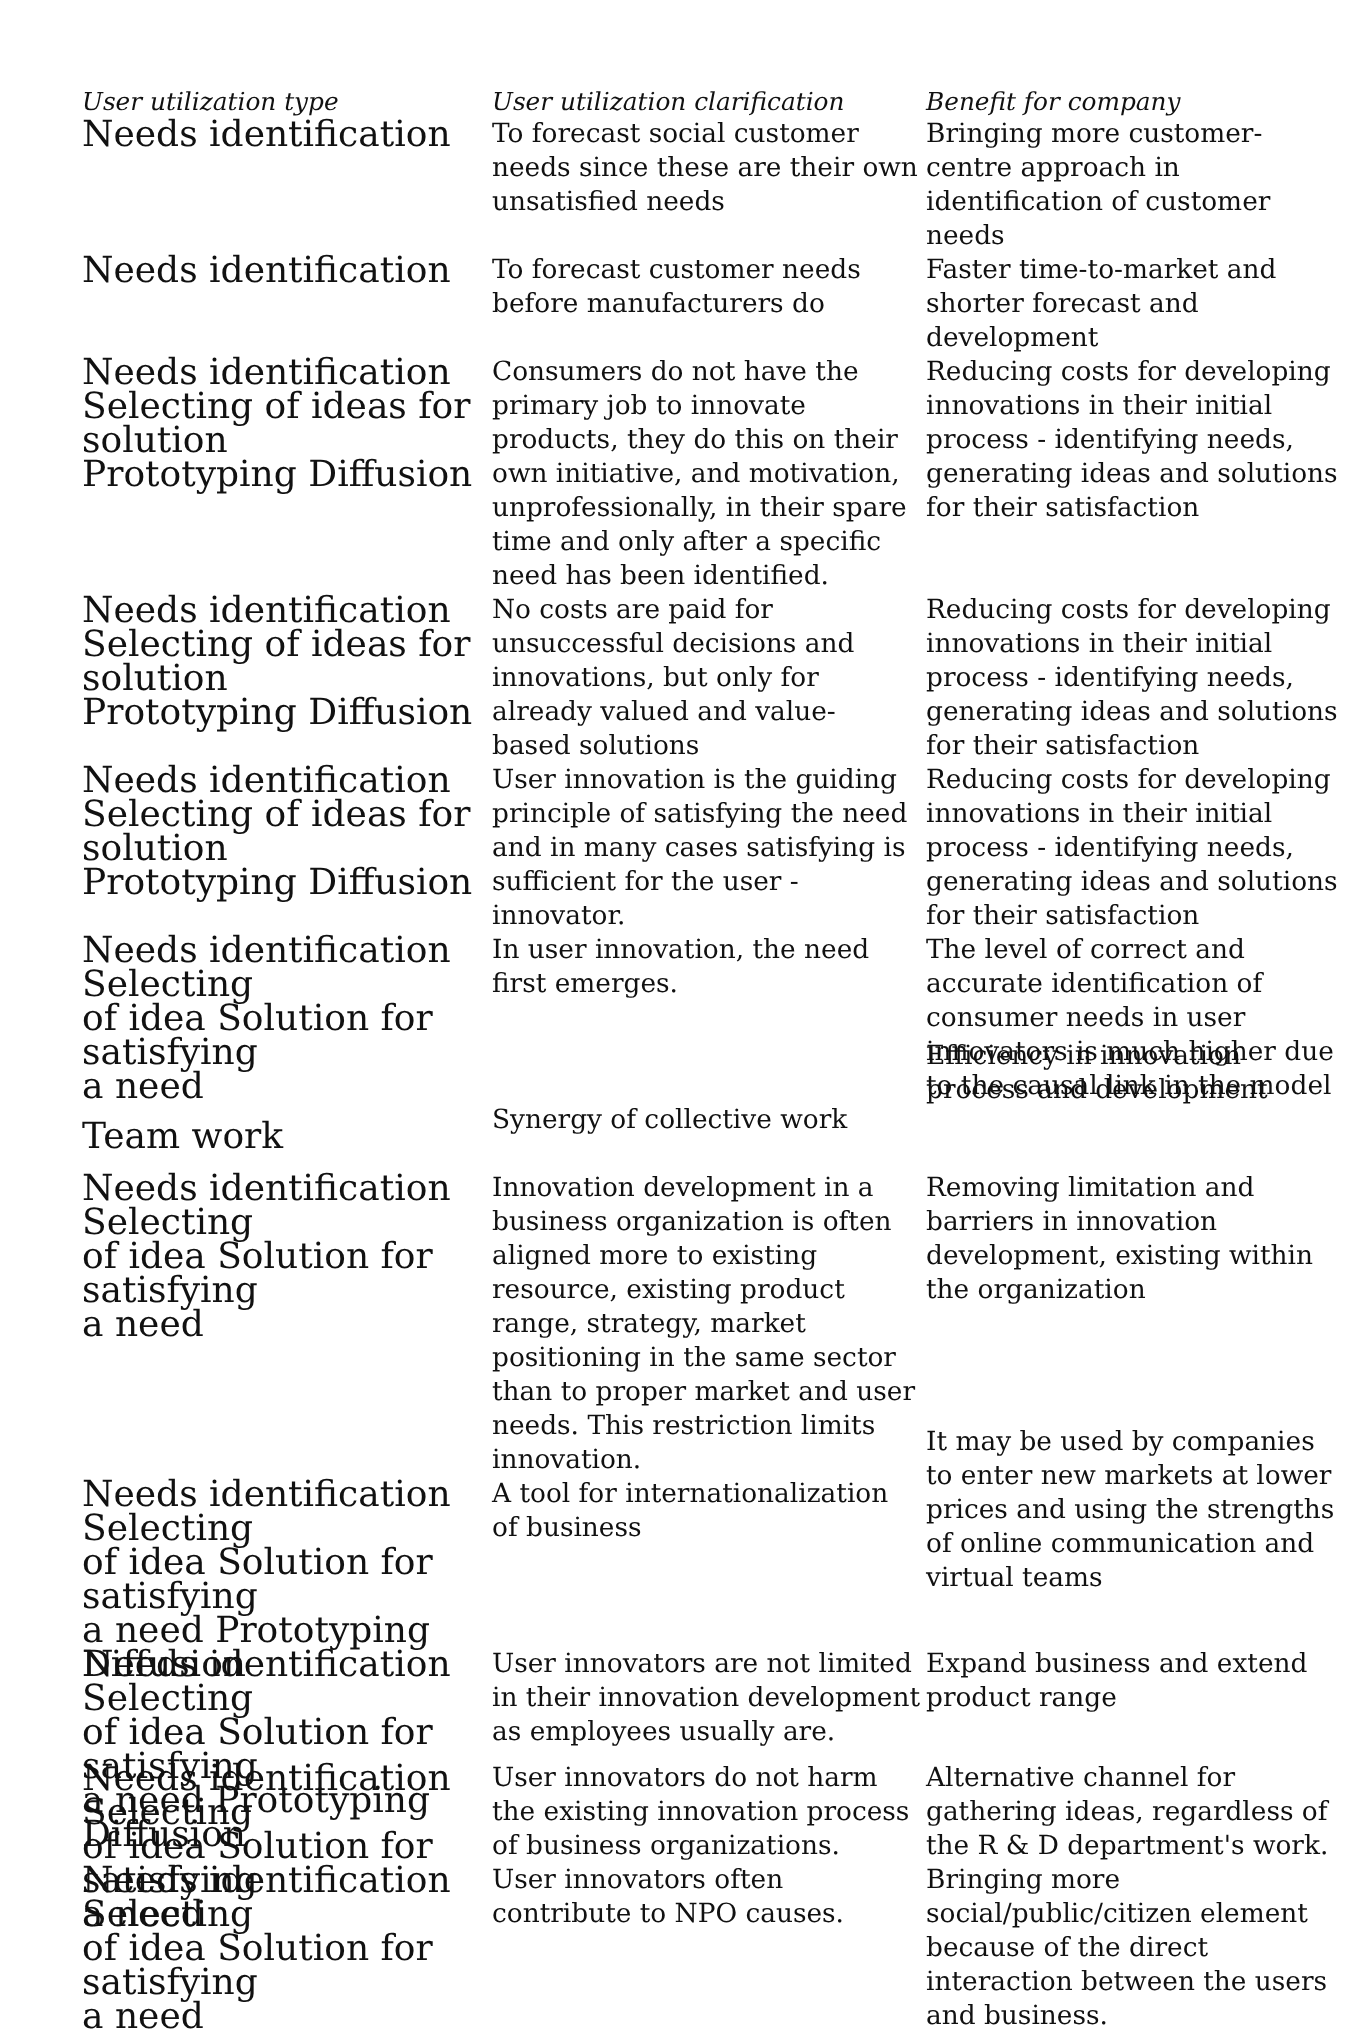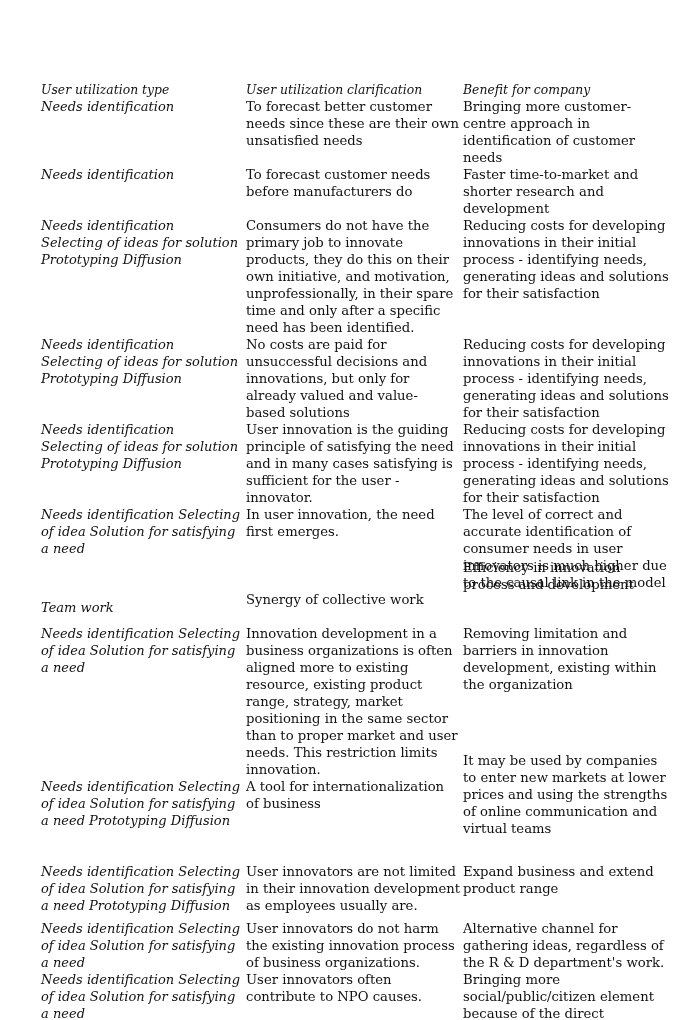--- a/index.html
+++ b/index.html
@@ -1,50 +1,50 @@
 <!DOCTYPE html>
 <html><head>
   <meta charset="utf-8">
   <style>
     html, body { margin: 0; padding: 0; background: #ffffff; }
     body { width: 680px; height: 1020px; position: relative; overflow: hidden;
            font-family: "DejaVu Serif", "Liberation Serif", serif; color: #111; }
-    .cell { position: absolute; font-size: 13.2px; line-height: 17px; white-space: pre-line; margin-top: 39px; }
-    .c1 { left: 41px; width: 200px; font-style: italic; font-family: "DejaVu Serif", serif; font-size: 13px; }
+    .cell { position: absolute; font-size: 13.2px; line-height: 17px; white-space: pre-line; }
+    .c1 { left: 41px; width: 200px; font-family: "DejaVu Serif", serif; font-size: 18px; }
     .c2 { left: 246px; width: 215px; }
     .c3 { left: 463px; width: 215px; }
     .hdr { font-style: italic; font-size: 12.4px; }
   </style>
 </head>
 <body>
 
 <div>
   <div>
     <div class="cell c1 hdr" style="top:42px">User utilization type</div>
     <div class="cell c2 hdr" style="top:42px">User utilization clarification</div>
     <div class="cell c3 hdr" style="top:42px">Benefit for company</div>
   </div>
 
   <div>
     <div class="cell c1" style="top:59px">Needs identification</div>
-    <div class="cell c2" style="top:59px">To forecast better customer
+    <div class="cell c2" style="top:59px">To forecast social customer
 needs since these are their own
 unsatisfied needs</div>
     <div class="cell c3" style="top:59px">Bringing more customer-
 centre approach in
 identification of customer
 needs</div>
   </div>
 
   <div>
     <div class="cell c1" style="top:127px">Needs identification</div>
     <div class="cell c2" style="top:127px">To forecast customer needs
 before manufacturers do</div>
     <div class="cell c3" style="top:127px">Faster time-to-market and
-shorter research and
+shorter forecast and
 development</div>
   </div>
 
   <div>
     <div class="cell c1" style="top:178px">Needs   identification
 Selecting of ideas for solution
 Prototyping Diffusion</div>
     <div class="cell c2" style="top:178px">Consumers do not have the
 primary job to innovate
 products, they do this on their
@@ -109,21 +109,21 @@
     <div class="cell c2" style="top:552px">Synergy of collective work</div>
     <div class="cell c3" style="top:520px">Efficiency in innovation
 process and development</div>
   </div>
 
   <div>
     <div class="cell c1" style="top:586px">Needs identification Selecting
 of idea Solution for satisfying
 a need</div>
     <div class="cell c2" style="top:586px">Innovation development in a
-business organizations is often
+business organization is often
 aligned more to existing
 resource, existing product
 range, strategy, market
 positioning in the same sector
 than to proper market and user
 needs. This restriction limits
 innovation.</div>
     <div class="cell c3" style="top:586px">Removing limitation and
 barriers in innovation
 development, existing within

